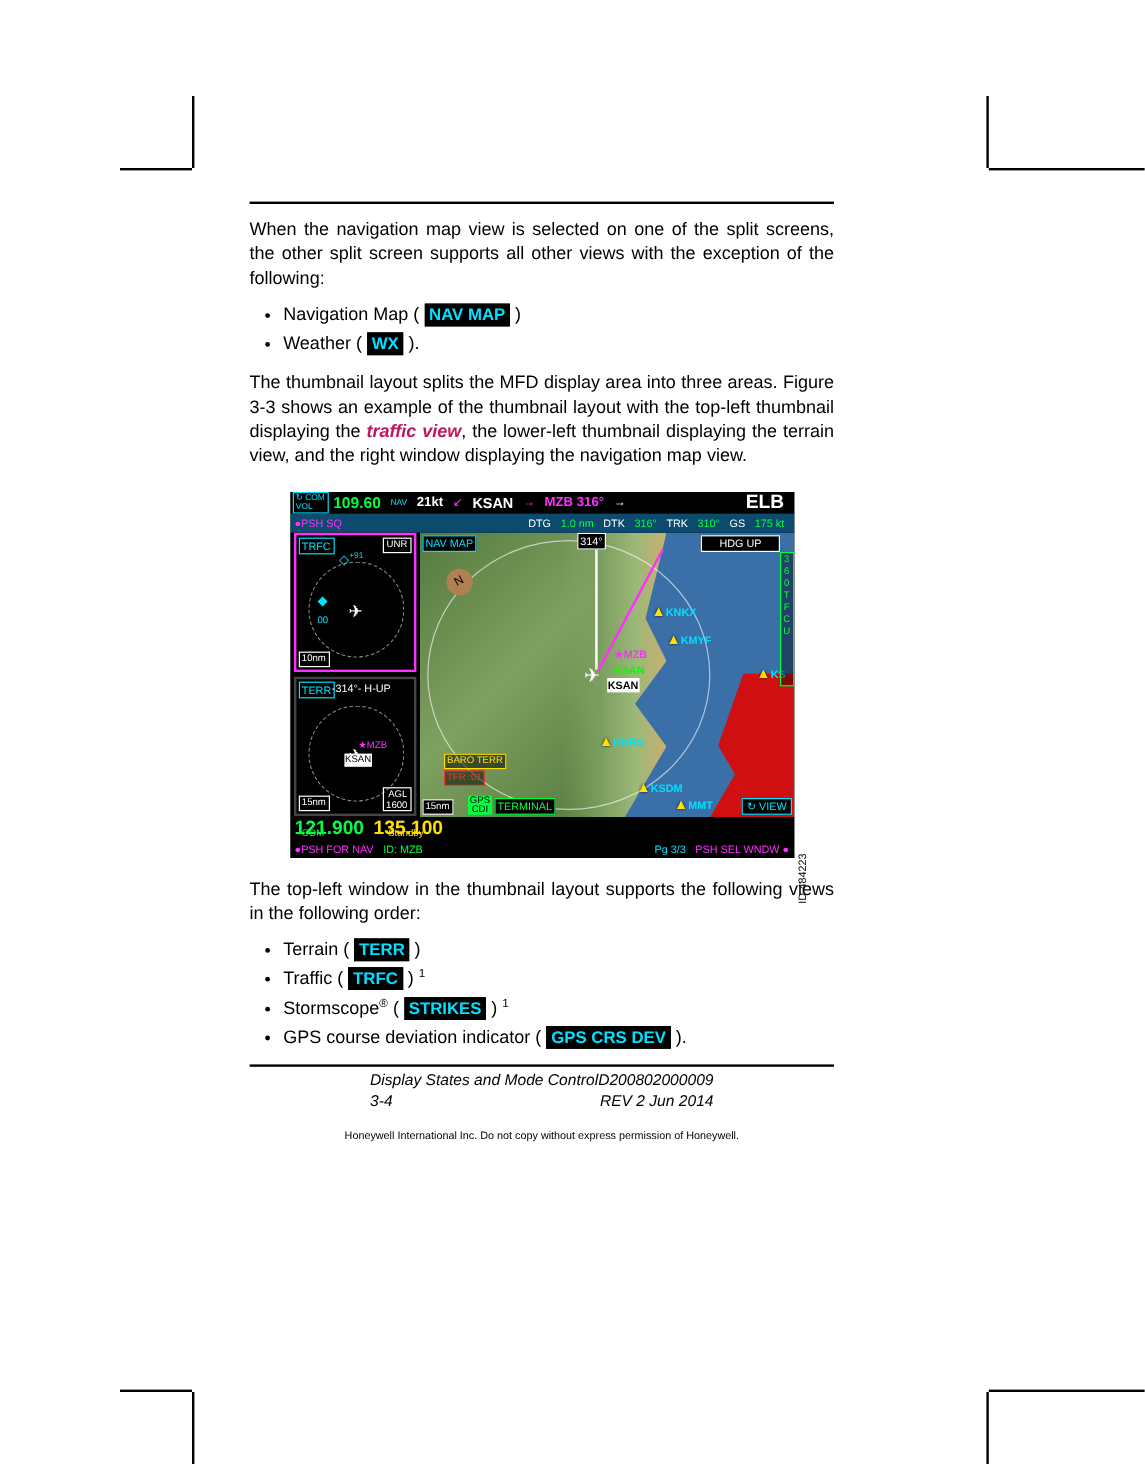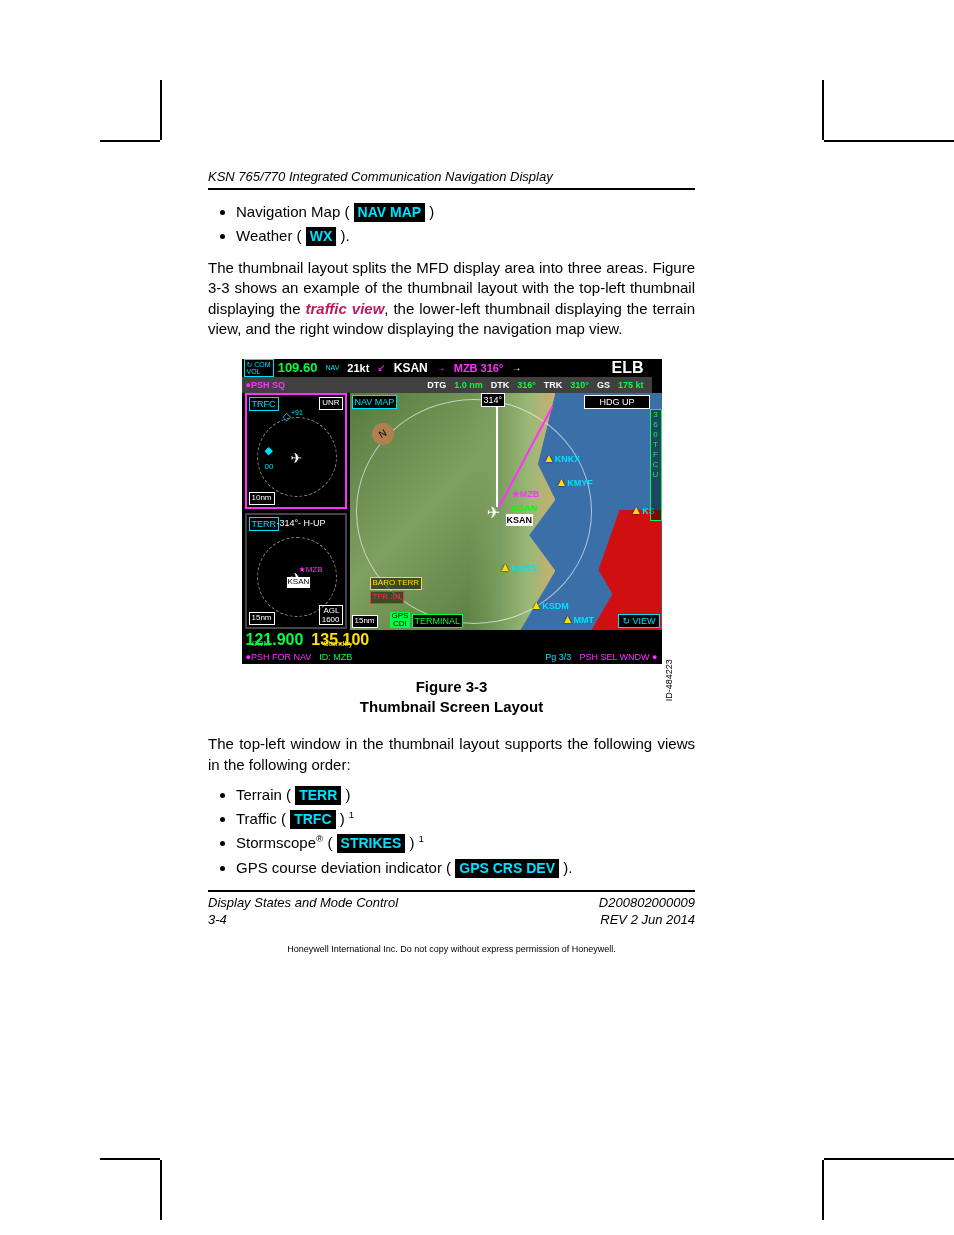--- a/index.html
+++ b/index.html
@@ -92,31 +92,31 @@
     background: #000;
     position: relative;
     font-family: Arial, sans-serif;
     font-size: 10px;
     color: #fff;
     overflow: hidden;
     text-align: left;
   }
   .mfd .row {
     position: absolute;
-    left: 0; right: 10px;
+    left: 0; right: 0;
     display: flex;
     align-items: center;
   }
   .mfd .cyan { color: #00e0ff; }
   .mfd .green { color: #00ff40; }
   .mfd .magenta { color: #ff30ff; }
   .mfd .yellow { color: #ffe000; }
   .mfd .white { color: #fff; }
   .mfd .top1 { top: 0; height: 18px; background: #000; }
-  .mfd .top2 { top: 18px; height: 16px; background: #404040; font-size: 9px; font-weight: bold; }
+  .mfd .top2 { top: 18px; height: 16px; background: #0c4a6e; font-size: 9px; }
 
   .mfd .left-col {
     position: absolute;
     left: 0; top: 34px;
     width: 108px; bottom: 34px;
     background: #000;
   }
   .mfd .thumb {
     position: absolute;
     left: 3px; right: 3px;
@@ -382,21 +382,21 @@
     font-weight: bold;
     margin: 8px 0 18px 0;
     line-height: 1.3;
   }
 
   .foot-rule {
     height: 2px; background: #000; margin-top: 4px;
   }
   .foot {
     display: flex;
-    justify-content: space-between;
+    justify-content: center;
     font-style: italic;
     font-size: 13px;
     margin-top: 2px;
   }
   .foot .r { text-align: right; }
   .micro {
     text-align: center;
     font-size: 9px;
     margin-top: 14px;
   }
@@ -409,23 +409,23 @@
   <div class="crop tl-h"></div>
   <div class="crop tl-v"></div>
   <div class="crop tr-h"></div>
   <div class="crop tr-v"></div>
   <div class="crop bl-h"></div>
   <div class="crop bl-v"></div>
   <div class="crop br-h"></div>
   <div class="crop br-v"></div>
 
   <div class="content">
-    <div class="running-head">KSN 765/770 Integrated Communication Navigation Display</div>
     <div class="rule"></div>
 
+    <p class="para">When the navigation map view is selected on one of the split screens, the other split screen supports all other views with the exception of the following:</p>
 
     <ul class="bul">
       <li>
         <span>Navigation Map (</span>
         <span class="keycap">NAV MAP</span>
         <span>)</span>
       </li>
       <li>
         <span>Weather (</span>
         <span class="keycap">WX</span>
@@ -545,24 +545,20 @@
             <span class="sp magenta">●<span>PSH FOR NAV</span></span>
             <span class="sp green" style="font-size:8px; position:absolute; left:6px; bottom:14px;">COM</span>
             <span class="sp yellow" style="font-size:8px; position:absolute; left:78px; bottom:14px;">Standby</span>
             <span class="sp green">ID: MZB</span>
             <span class="sp cyan" style="margin-left:auto;">Pg 3/3</span>
             <span class="sp magenta"><span>PSH SEL WNDW</span> ●</span>
           </div>
         </div>
         <div class="fig-id">ID-484223</div>
       </div>
-      <div class="fig-caption">
-        <span>Figure 3-3</span><br>
-        <span>Thumbnail Screen Layout</span>
-      </div>
     </div>
 
     <p class="para2">The top-left window in the thumbnail layout supports the following views in the following order:</p>
 
     <ul class="bul">
       <li>
         <span>Terrain (</span>
         <span class="keycap">TERR</span>
         <span>)</span>
       </li>

